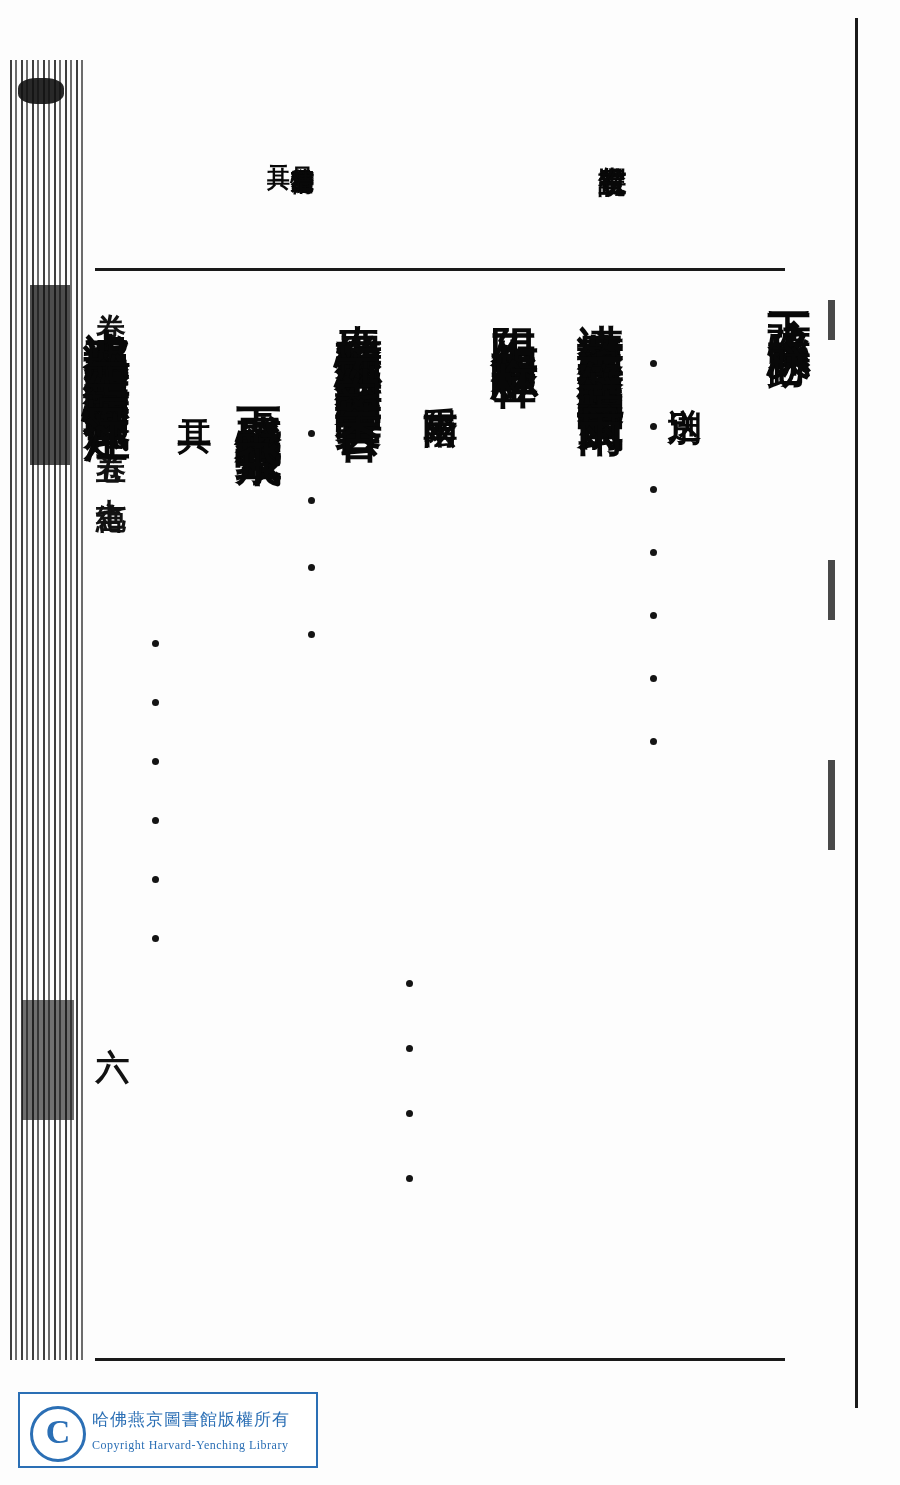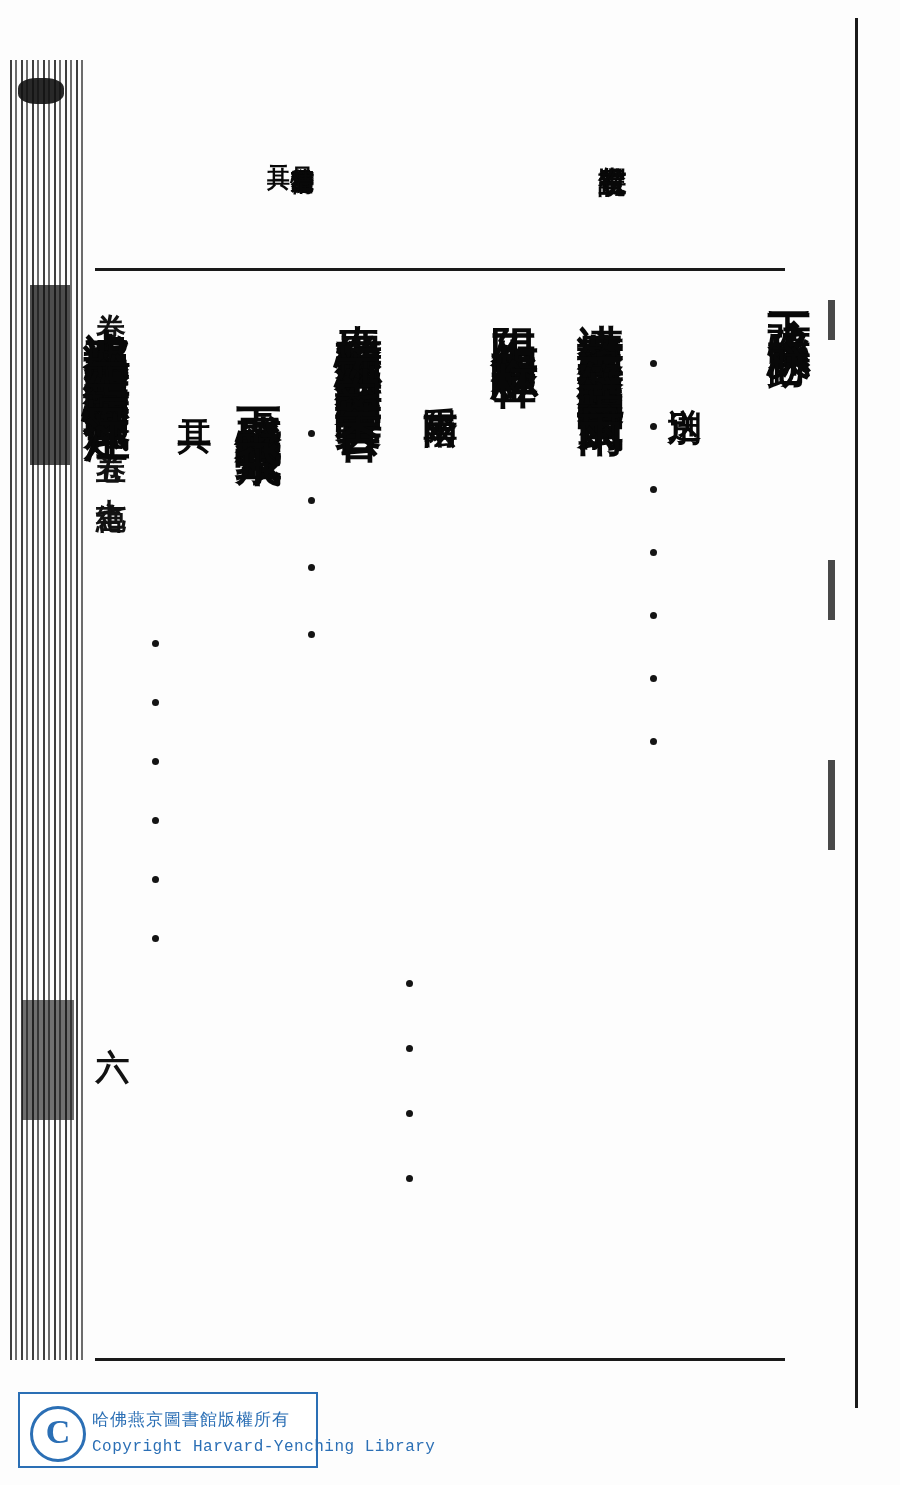--- a/index.html
+++ b/index.html
@@ -118,23 +118,23 @@
     font-size: 17px;
     color: #2b6fb5;
     font-family: "DejaVu Serif", serif;
     letter-spacing: 1px;
     white-space: nowrap;
   }
   .stamp-en {
     position: absolute;
     left: 72px;
     top: 44px;
-    font-size: 16px;
+    font-size: 12px;
     color: #2b6fb5;
-    font-family: Liberation Mono, monospace;
+    font-family: Liberation Serif, serif;
     letter-spacing: 0.5px;
     white-space: nowrap;
   }
 
   
   .speck { position: absolute; background: #1c1c1c; opacity: 0.8; }
 </style>
 </head>
 <body>
 

